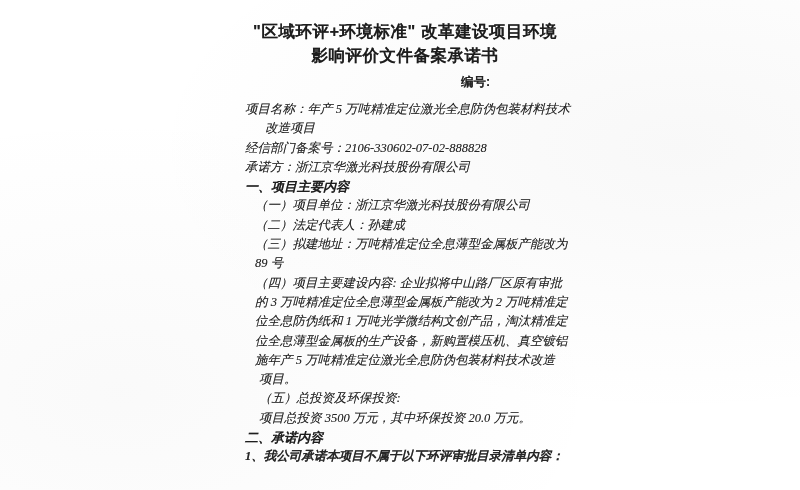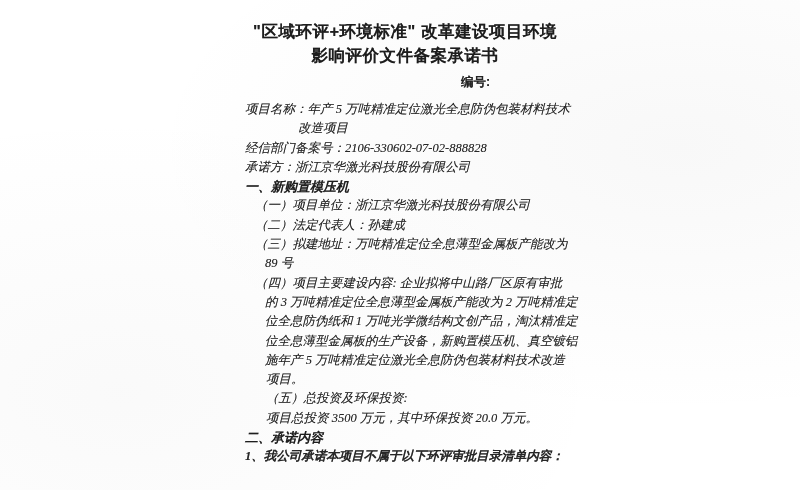--- a/index.html
+++ b/index.html
@@ -34,42 +34,42 @@
     font-size:12.5px;color:#272727;
     text-shadow:0 0 0.6px rgba(60,60,60,0.5);
   }
   .line{height:19.3px;line-height:19.3px;white-space:nowrap;font-style:italic;}
   .hei{
     font-family:"Liberation Sans","DejaVu Sans",sans-serif;
     font-weight:700;color:#1e1e1e;font-size:13px;
   }
   .bold{font-weight:700;}
   .i-sub{margin-left:10px;}
-  .i-cont{margin-left:20px;}
-  .i-proj{margin-left:21px;}
-  .i-wrap{margin-left:53px;}
+  .i-cont{margin-left:10px;}
+  .i-proj{margin-left:14px;}
+  .i-wrap{margin-left:20px;}
 </style>
 </head>
 <body>
 
 <div class="scan-overlay"></div>
 
 <div class="title-block">
   <div>"区域环评+环境标准" 改革建设项目环境</div>
   <div>影响评价文件备案承诺书</div>
 </div>
 
 <div class="serial">编号:</div>
 
 <div class="doc-body">
     <div class="line">项目名称：年产 5 万吨精准定位激光全息防伪包装材料技术</div>
     <div class="line  i-wrap">改造项目</div>
     <div class="line">经信部门备案号：2106-330602-07-02-888828</div>
     <div class="line">承诺方：浙江京华激光科技股份有限公司</div>
-    <div class="line hei">一、新购置模压机</div>
+    <div class="line hei">一、项目主要内容</div>
     <div class="line  i-sub">（一）项目单位：浙江京华激光科技股份有限公司</div>
     <div class="line  i-sub">（二）法定代表人：孙建成</div>
     <div class="line  i-sub">（三）拟建地址：万吨精准定位全息薄型金属板产能改为</div>
     <div class="line  i-cont">89 号</div>
     <div class="line  i-sub">（四）项目主要建设内容: 企业拟将中山路厂区原有审批</div>
     <div class="line  i-cont">的 3 万吨精准定位全息薄型金属板产能改为 2 万吨精准定</div>
     <div class="line  i-cont">位全息防伪纸和 1 万吨光学微结构文创产品，淘汰精准定</div>
     <div class="line  i-cont">位全息薄型金属板的生产设备，新购置模压机、真空镀铝</div>
     <div class="line  i-cont">施年产 5 万吨精准定位激光全息防伪包装材料技术改造</div>
     <div class="line  i-proj">项目。</div>

